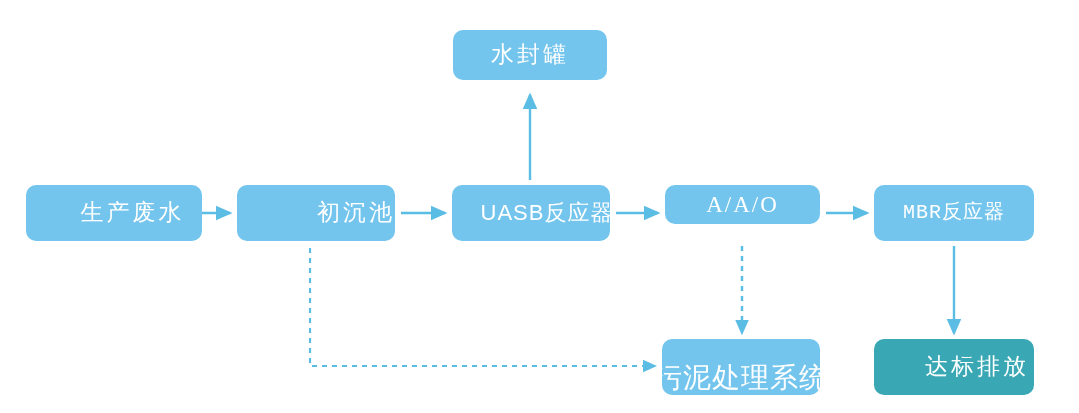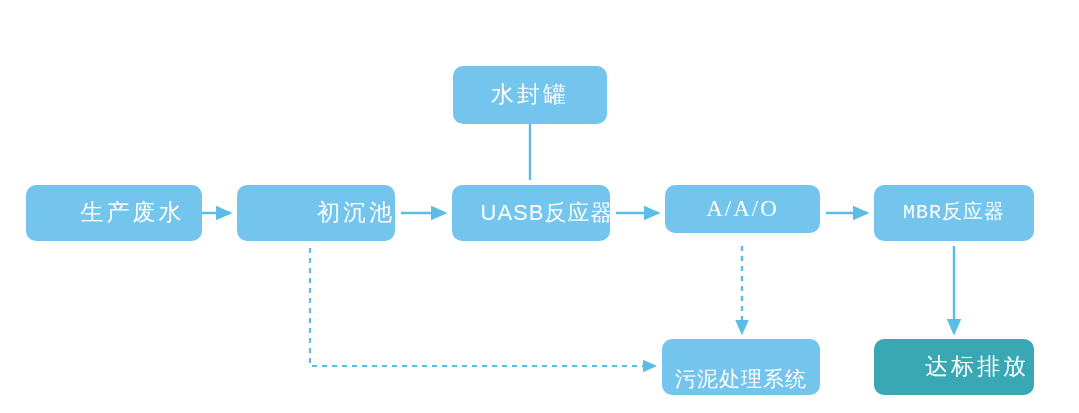--- a/index.html
+++ b/index.html
@@ -107,33 +107,33 @@
   </div>
 
   <div class="node node-primary" style="left:237px; top:185px; width:158px; height:56px;justify-content:flex-end;">
     <span class="node-label label-cn">初沉池</span>
   </div>
 
   <div class="node node-primary" style="left:452px; top:185px; width:158px; height:56px;padding-left:32px;">
     <span class="node-label label-mixed">UASB反应器</span>
   </div>
 
-  <div class="node node-primary" style="left:665px; top:185px; width:155px; height:48px;border-radius:10px;">
+  <div class="node node-primary" style="left:665px; top:185px; width:155px; height:39px;border-radius:10px;">
     <span class="node-label label-latin">A/A/O</span>
   </div>
 
   <div class="node node-primary" style="left:874px; top:185px; width:160px; height:56px;">
     <span class="node-label label-serif-mixed">MBR反应器</span>
   </div>
 
-  <div class="node node-primary" style="left:453px; top:30px; width:154px; height:58px;margin-top:36px;">
+  <div class="node node-primary" style="left:453px; top:30px; width:154px; height:50px;">
     <span class="node-label label-cn">水封罐</span>
   </div>
 
   <div class="node node-primary" style="left:662px; top:339px; width:158px; height:56px;">
-    <span class="node-label label-cn" style="font-size:21px; letter-spacing:1px;margin-top:23px;">污泥处理系统</span>
+    <span class="node-label label-cn" style="font-size:28px; letter-spacing:1px;margin-top:23px;">污泥处理系统</span>
   </div>
 
   <div class="node node-accent" style="left:874px; top:339px; width:160px; height:56px;">
     <span class="node-label label-cn">达标排放</span>
   </div>
 
 </div>
 
 </body></html>

